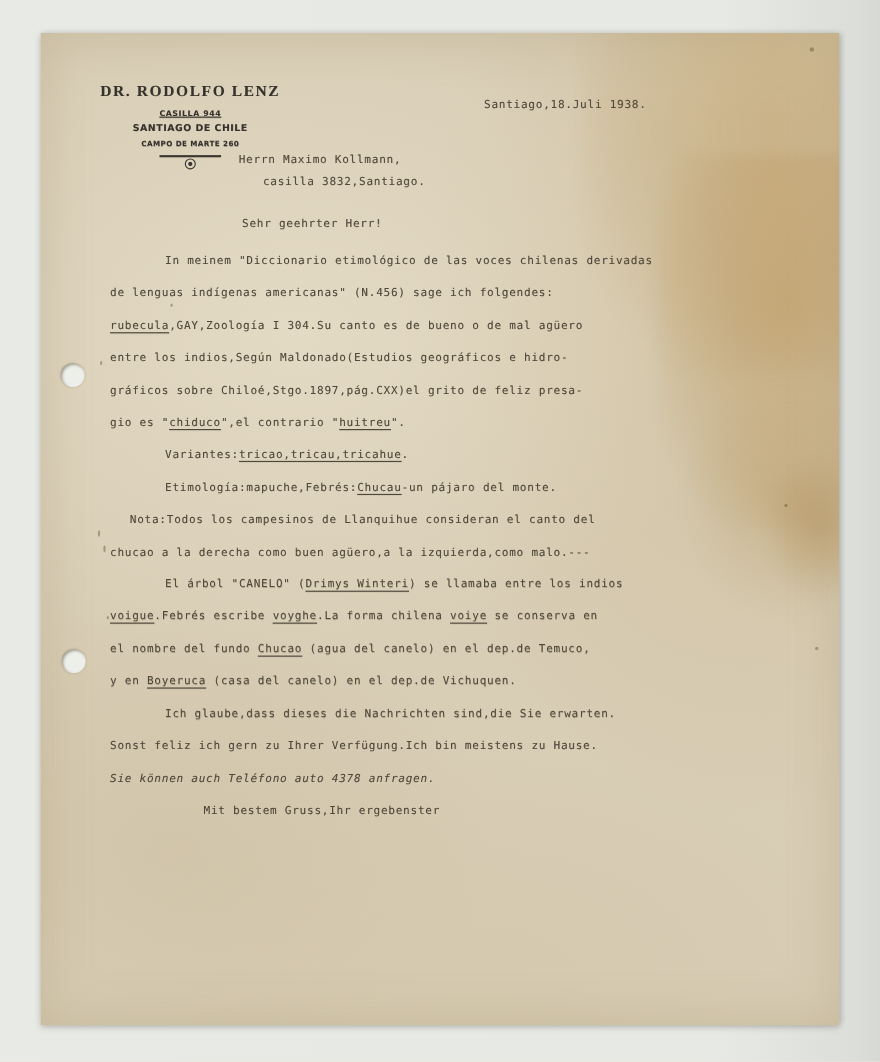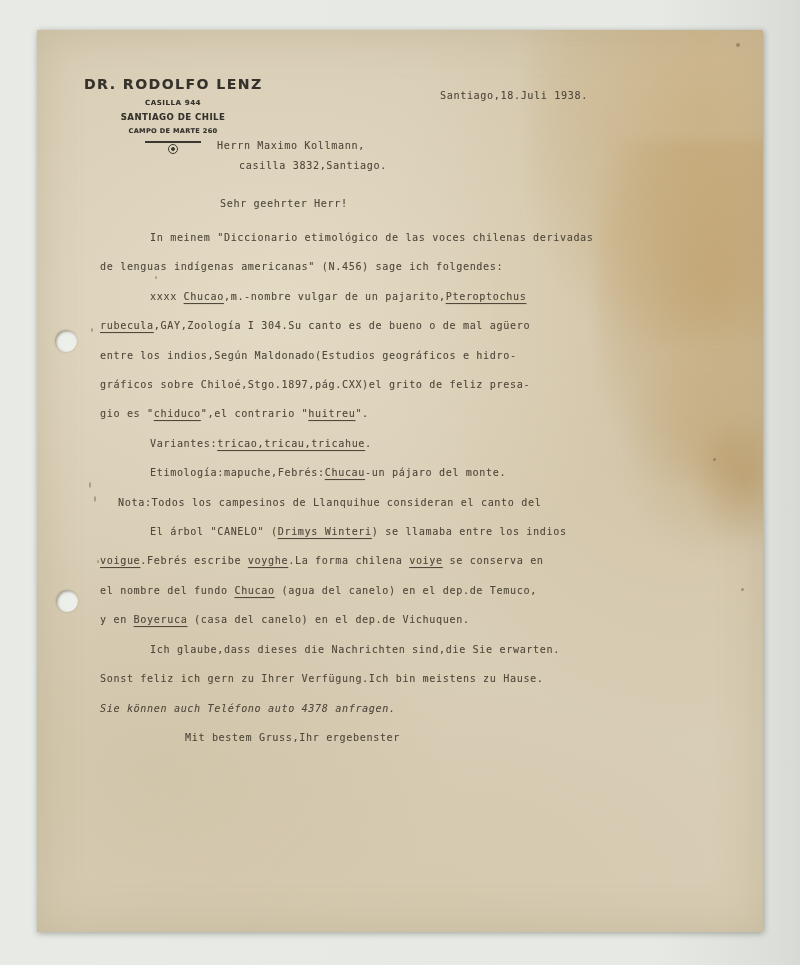--- a/index.html
+++ b/index.html
@@ -40,22 +40,22 @@
     box-shadow:inset 1.5px 1.5px 2.5px rgba(105,92,68,.55),0 0 2px rgba(130,115,85,.4);
   }
   .h1{left:18px;top:300px;}
   .h2{left:19px;top:560px;}
   .speck{position:absolute;border-radius:50%;background:rgba(100,84,52,.45);}
   .letterhead{
     position:absolute;left:47px;top:46px;width:178px;text-align:center;
     color:#35322c;font-family:"DejaVu Sans",sans-serif;
     text-shadow:.3px .3px 0 rgba(53,50,44,.35);
   }
-  .lh-name{font-size:14px;font-weight:bold;letter-spacing:1.5px;white-space:nowrap;}
-  .lh-sub1{font-size:7px;font-weight:bold;letter-spacing:.6px;margin-top:7px;}
+  .lh-name{font-size:14px;font-weight:bold;letter-spacing:1.5px;white-space:nowrap;font-family:Liberation Serif, serif;}
+  .lh-sub1{font-size:7px;font-weight:bold;letter-spacing:.6px;margin-top:7px;text-decoration:underline;}
   .lh-sub2{font-size:8.5px;font-weight:bold;letter-spacing:.5px;margin-top:5px;}
   .lh-sub3{font-size:6.5px;font-weight:bold;letter-spacing:.4px;margin-top:5px;}
   .lh-rule{width:56px;margin:6px auto 0;border-top:2px solid #3b3831;}
   .stamp{
     display:block;width:8px;height:8px;margin:1px auto 0;border-radius:50%;
     border:1.5px solid #3b3831;
     background:radial-gradient(circle,#3b3831 0 1.5px,transparent 2.2px);
   }
   .type{
     color:#4f483b;font-size:10px;letter-spacing:.7px;white-space:nowrap;
@@ -107,28 +107,28 @@
     <div class="type addressee">
       <div>Herrn Maximo Kollmann,</div>
       <div class="ind">casilla 3832,Santiago.</div>
     </div>
 
     <div class="type salutation">Sehr geehrter Herr!</div>
 
     <div class="type body-text" id="letter-body">
         <div class="line" style="padding-left: 50px;"><span>In meinem "Diccionario etimológico de las voces chilenas derivadas</span></div>
         <div class="line" style="padding-left: 0px;"><span>de lenguas indígenas americanas" (N.456) sage ich folgendes:</span></div>
-        <div class="line" style="padding-left: 50px;"><span>xxxx </span><span class="u">Chucao</span><span>,m.-nombre vulgar de un pajarito,</span><span class="u">Pteroptochus</span></div>
         <div class="line" style="padding-left: 0px;"><span class="u">rubecula</span><span>,GAY,Zoología I 304.Su canto es de bueno o de mal agüero</span></div>
         <div class="line" style="padding-left: 0px;"><span>entre los indios,Según Maldonado(Estudios geográficos e hidro-</span></div>
         <div class="line" style="padding-left: 0px;"><span>gráficos sobre Chiloé,Stgo.1897,pág.CXX)el grito de feliz presa-</span></div>
         <div class="line" style="padding-left: 0px;"><span>gio es "</span><span class="u">chiduco</span><span>",el contrario "</span><span class="u">huitreu</span><span>".</span></div>
         <div class="line" style="padding-left: 50px;"><span>Variantes:</span><span class="u">tricao,tricau,tricahue</span><span>.</span></div>
         <div class="line" style="padding-left: 50px;"><span>Etimología:mapuche,Febrés:</span><span class="u">Chucau</span><span>-un pájaro del monte.</span></div>
         <div class="line" style="padding-left: 18px;"><span>Nota:Todos los campesinos de Llanquihue consideran el canto del</span></div>
+        <div class="line" style="padding-left: 0px;"><span>chucao a la derecha como buen agüero,a la izquierda,como malo.---</span></div>
         <div class="line" style="padding-left: 50px;"><span>El árbol "CANELO" (</span><span class="u">Drimys Winteri</span><span>) se llamaba entre los indios</span></div>
         <div class="line" style="padding-left: 0px;"><span class="u">voigue</span><span>.Febrés escribe </span><span class="u">voyghe</span><span>.La forma chilena </span><span class="u">voiye</span><span> se conserva en</span></div>
         <div class="line" style="padding-left: 0px;"><span>el nombre del fundo </span><span class="u">Chucao</span><span> (agua del canelo) en el dep.de Temuco,</span></div>
         <div class="line" style="padding-left: 0px;"><span>y en </span><span class="u">Boyeruca</span><span> (casa del canelo) en el dep.de Vichuquen.</span></div>
         <div class="line" style="padding-left: 50px;"><span>Ich glaube,dass dieses die Nachrichten sind,die Sie erwarten.</span></div>
         <div class="line" style="padding-left: 0px;"><span>Sonst feliz ich gern zu Ihrer Verfügung.Ich bin meistens zu Hause.</span></div>
         <div class="line" style="padding-left: 0px; font-style: italic;"><span>Sie können auch Teléfono auto 4378 anfragen.</span></div>
         <div class="line" style="padding-left: 85px;"><span>Mit bestem Gruss,Ihr ergebenster</span></div>
       </div>
 

